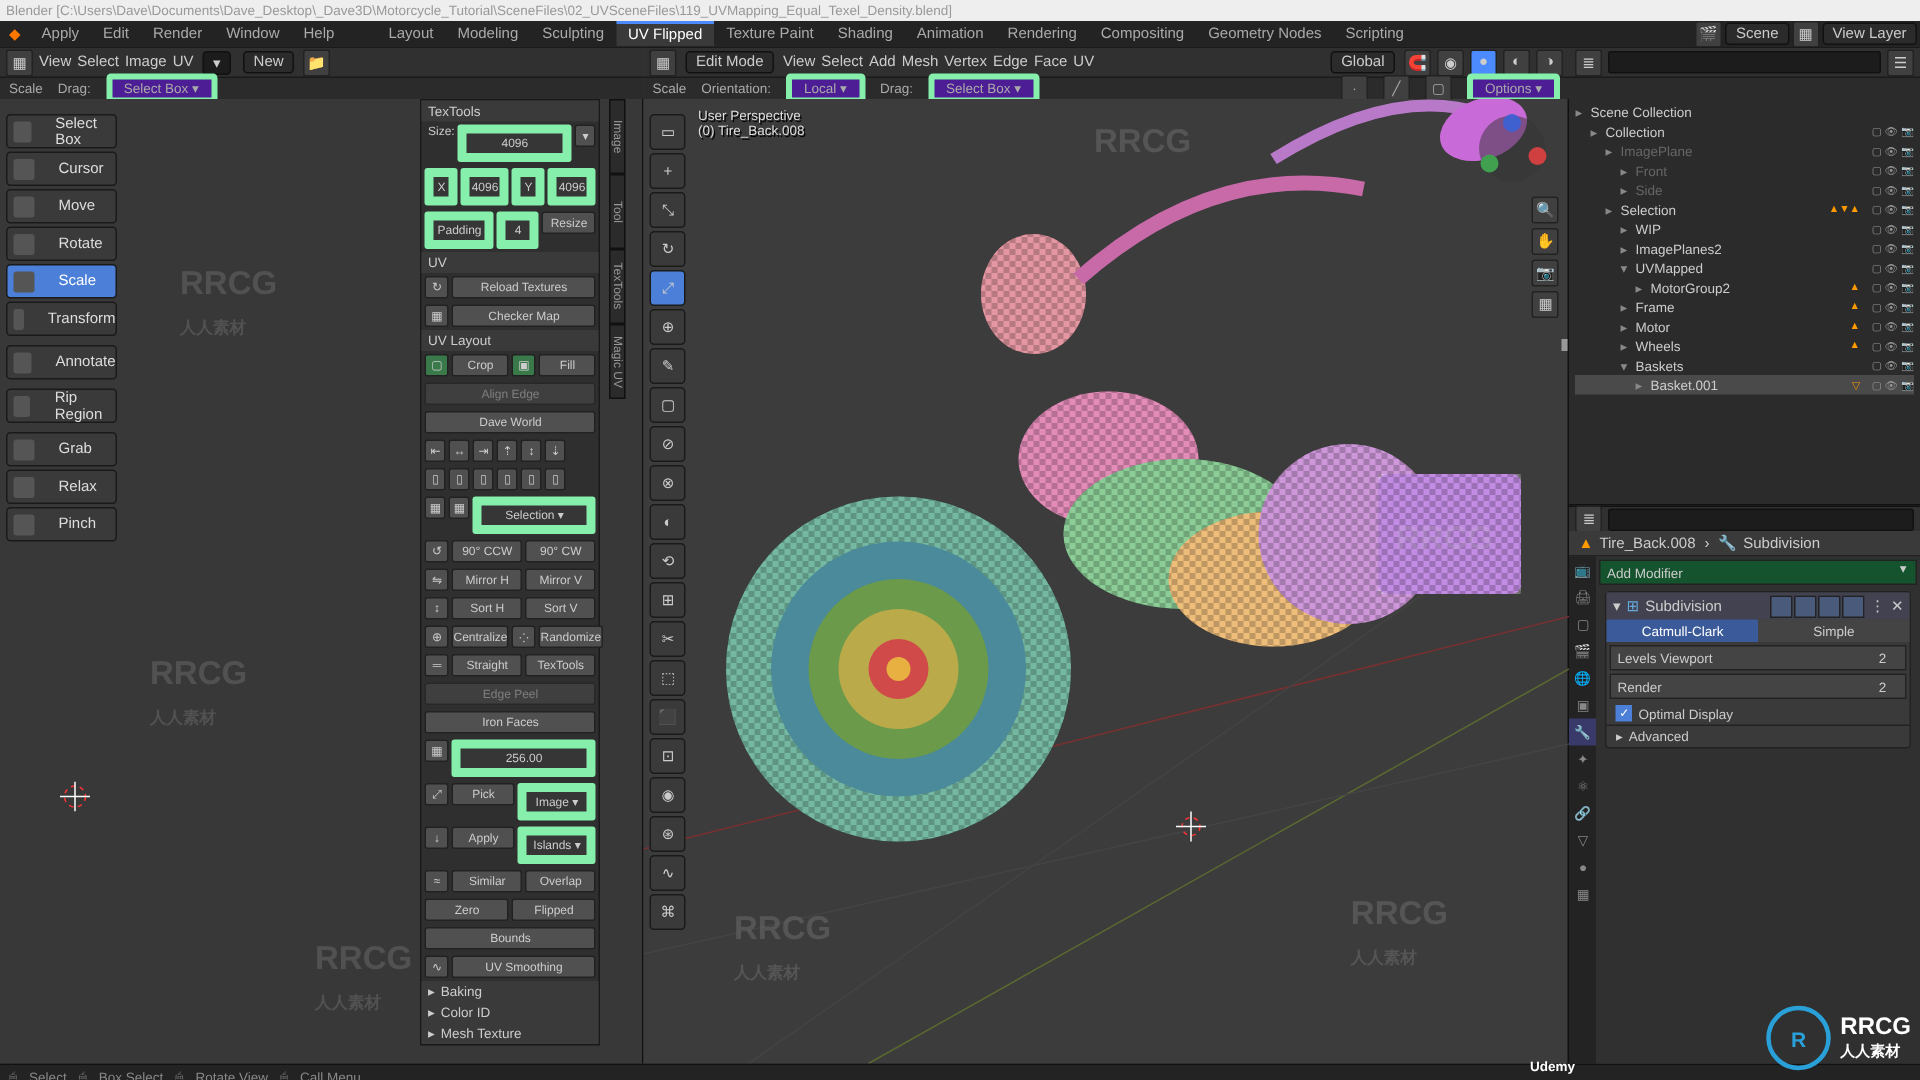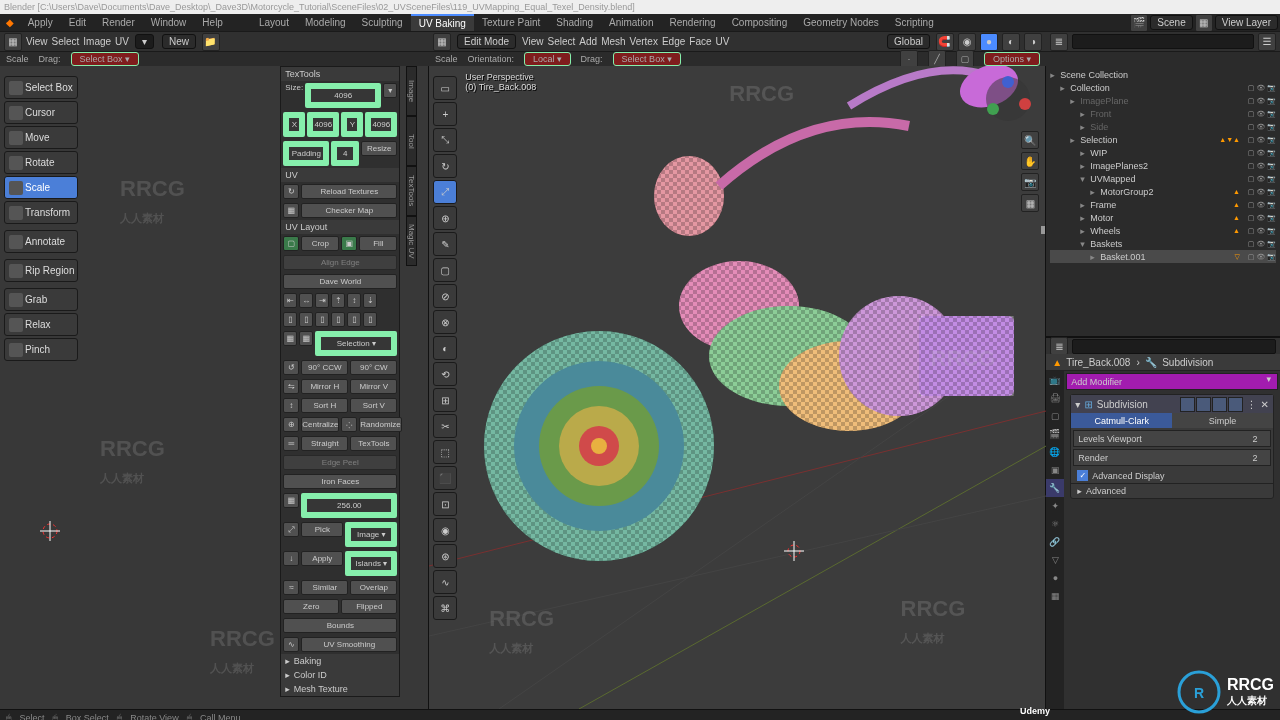--- a/index.html
+++ b/index.html
@@ -9,21 +9,21 @@
 .tab{padding:2px 8px;color:#aaa;cursor:pointer}
 .tab.active{background:#3a3a3a;color:#fff;border-top:2px solid #4b8bff}
 .spacer{flex:1}
 .scenebox{background:#2b2b2b;border:1px solid #111;padding:1px 6px;margin:0 2px;border-radius:3px}
 .toolbar{height:19px;background:#303030;border-top:1px solid #1a1a1a;border-bottom:1px solid #1a1a1a;display:flex;align-items:center;gap:4px;padding:0 4px}
 .tbtn{width:16px;height:16px;background:#404040;border:1px solid #222;border-radius:2px;display:flex;align-items:center;justify-content:center}
 .hdr{height:14px;background:#2b2b2b;display:flex;align-items:center;gap:10px;padding:0 6px;color:#aaa;font-size:9px}
 .main{display:flex;height:643px}
 .leftpane{width:429px;position:relative;background:#383838;border-right:1px solid #111}
 .lefttools{position:absolute;left:4px;top:10px;width:74px}
-.ltool{height:21px;border:1px solid #1a1a1a;background:#3a3a3a;color:#ddd;display:flex;align-items:center;padding-left:4px;border-radius:3px;margin-bottom:2px;gap:2px}
+.ltool{height:21px;border:1px solid #1a1a1a;background:#3a3a3a;color:#ddd;display:flex;align-items:center;padding-left:4px;border-radius:3px;margin-bottom:2px;gap:16px}
 .ltool.on{background:#4b7fd8;color:#fff}
 .licon{width:14px;height:14px;background:#555;border-radius:2px}
 .panel{position:absolute;right:28px;top:0;width:118px;background:#2f2f2f;border:1px solid #1a1a1a}
 .phdr{background:#3a3a3a;padding:2px 4px;font-size:9px;color:#ccc}
 .prow{display:flex;gap:2px;padding:2px}
 .pbtn{flex:1;height:13px;background:#505050;border:1px solid #222;border-radius:2px;font-size:8px;display:flex;align-items:center;justify-content:center;color:#ccc}
 .pfield{flex:1;height:13px;background:#363636;border:6px solid #86efac;border-radius:2px;font-size:8px;display:flex;align-items:center;justify-content:center}
 .sidetabs{position:absolute;right:0;top:0;width:22px}
 .sidetab{writing-mode:vertical-lr;height:48px;background:#2b2b2b;border:1px solid #111;font-size:8px;display:flex;align-items:center;justify-content:center;color:#999}
 .midpane{width:617px;position:relative;background:#3c3c3c;border-right:1px solid #111}
@@ -56,39 +56,39 @@
 .modicons span{width:13px;height:13px;background:#4a5a7a;border:1px solid #222}
 .tabbtn{flex:1;height:15px;display:flex;align-items:center;justify-content:center;font-size:9px}
 .tabbtn.on{background:#3b5a9a;color:#fff}
 .numfield{height:15px;background:#444;border:1px solid #222;display:flex;margin:2px;font-size:9px}
 .numfield .lbl{flex:1;padding-left:4px;display:flex;align-items:center}
 .numfield .val{width:30px;text-align:center;display:flex;align-items:center;justify-content:center}
 .chk{display:flex;align-items:center;gap:4px;padding:2px 6px;font-size:9px}
 .status{height:16px;background:#232323;border-top:1px solid #111;display:flex;align-items:center;padding:0 6px;gap:8px;color:#888;font-size:9px}
 .cursor3d{position:absolute}
 .wm{position:absolute;font-size:22px;color:rgba(200,200,200,.18);font-weight:bold;pointer-events:none}
-.ofield{background:#7f1d1d;border:1px solid #86efac;padding:1px 8px;border-radius:3px}
+.ofield{background:#4c1d95;border:4px solid #86efac;padding:1px 8px;border-radius:3px}
 </style>
 </head>
 <body>
 
 <div class="title">Blender  [C:\Users\Dave\Documents\Dave_Desktop\_Dave3D\Motorcycle_Tutorial\SceneFiles\02_UVSceneFiles\119_UVMapping_Equal_Texel_Density.blend]</div>
 
 <div class="menubar">
   <span class="logo">◆</span>
   <span class="tab">Apply</span>
   <span class="tab">Edit</span>
   <span class="tab">Render</span>
   <span class="tab">Window</span>
   <span class="tab">Help</span>
   <span style="width:20px"></span>
   <span class="tab">Layout</span>
   <span class="tab">Modeling</span>
   <span class="tab">Sculpting</span>
-  <span class="tab active">UV Baking</span>
+  <span class="tab active">UV Flipped</span>
   <span class="tab">Texture Paint</span>
   <span class="tab">Shading</span>
   <span class="tab">Animation</span>
   <span class="tab">Rendering</span>
   <span class="tab">Compositing</span>
   <span class="tab">Geometry Nodes</span>
   <span class="tab">Scripting</span>
   <span class="spacer"></span>
   <span class="tbtn">🎬</span>
   <span class="scenebox">Scene</span>
@@ -651,21 +651,21 @@
         <div class="ptab">▣</div>
         <div class="ptab on">🔧</div>
         <div class="ptab">✦</div>
         <div class="ptab">⚛</div>
         <div class="ptab">🔗</div>
         <div class="ptab">▽</div>
         <div class="ptab">●</div>
         <div class="ptab">▦</div>
       </div>
       <div class="pcontent">
-        <div class="numfield" style="background:#a21caf">
+        <div class="numfield" style="background:#14532d">
             <span class="lbl">Add Modifier</span>
             <span style="padding:0 6px">▾</span>
           </div>
         <div class="modpanel">
           <div class="modtitle">
             <span>▾</span>
             <span style="color:#6ad">⊞</span>
             <span>Subdivision</span>
             <span class="spacer"></span>
             <span class="modicons">
@@ -684,21 +684,21 @@
           <div class="numfield">
               <span class="lbl">Levels Viewport</span>
               <span class="val">2</span>
             </div>
           <div class="numfield">
               <span class="lbl">Render</span>
               <span class="val">2</span>
             </div>
           <div class="chk">
               <span style="width:11px;height:11px;background:#4b7fd8;display:inline-flex;align-items:center;justify-content:center;color:#fff;font-size:8px">✓</span>
-              <span>Advanced Display</span>
+              <span>Optimal Display</span>
             </div>
           <div class="chk" style="border-top:1px solid #222">
               <span>▸</span>
               <span>Advanced</span>
             </div>
         </div>
       </div>
     </div>
   </div>
 </div>

